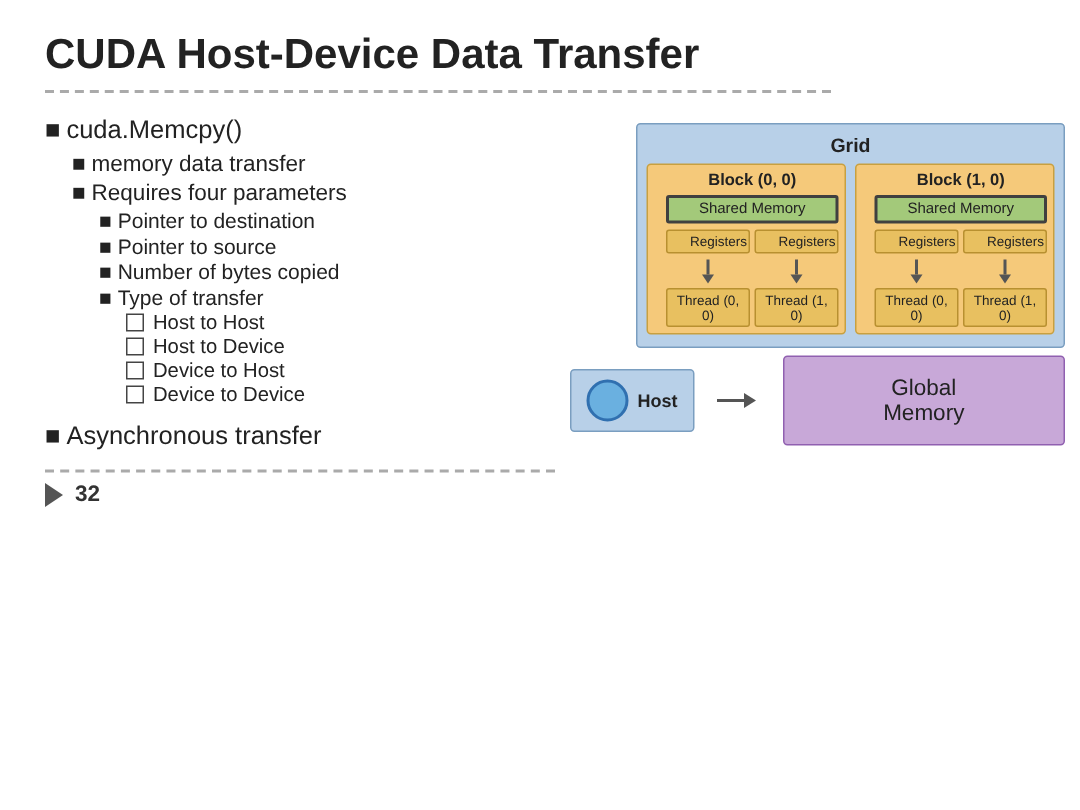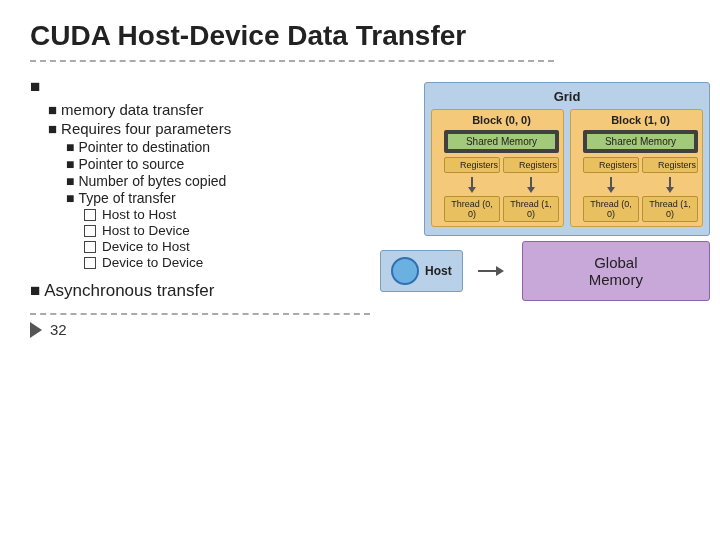--- a/index.html
+++ b/index.html
@@ -115,21 +115,21 @@
       height: 0;
       border-top: 8px solid transparent;
       border-bottom: 8px solid transparent;
       border-left: 12px solid #555;
       flex-shrink: 0;
     }
 
     .footer-num {
       font-size: 15px;
       color: #333;
-      font-weight: normal;
+      font-weight: bold;
     }
 
     
     .right-col {
       flex: 1;
       display: flex;
       align-items: flex-start;
       justify-content: center;
       padding-top: 10px;
     }
@@ -171,21 +171,21 @@
     .block-label {
       text-align: center;
       font-size: 11px;
       font-weight: bold;
       color: #222;
       margin-bottom: 4px;
     }
 
     .shared-mem-box {
       background: #a3c97a;
-      border: 4px solid #404040;
+      border: 2px solid #404040;
       border-radius: 2px;
       text-align: center;
       font-size: 10px;
       padding: 2px;
       margin-bottom: 4px;
       color: #222;
     }
 
     .registers-row {
       display: flex;
@@ -316,20 +316,21 @@
 <div class="slide">
 
   <div class="title">CUDA Host-Device Data Transfer</div>
 
   <div class="content-area">
 
     <div class="left-col">
 
       <div class="section-heading">
         <span class="bullet">■</span>
+        <span> cuda.Memcpy()</span>
       </div>
 
       <div class="sub-heading">
         <span>■</span>
         <span>memory data transfer</span>
       </div>
 
       <div class="sub-heading">
         <span>■</span>
         <span>Requires four parameters</span>

